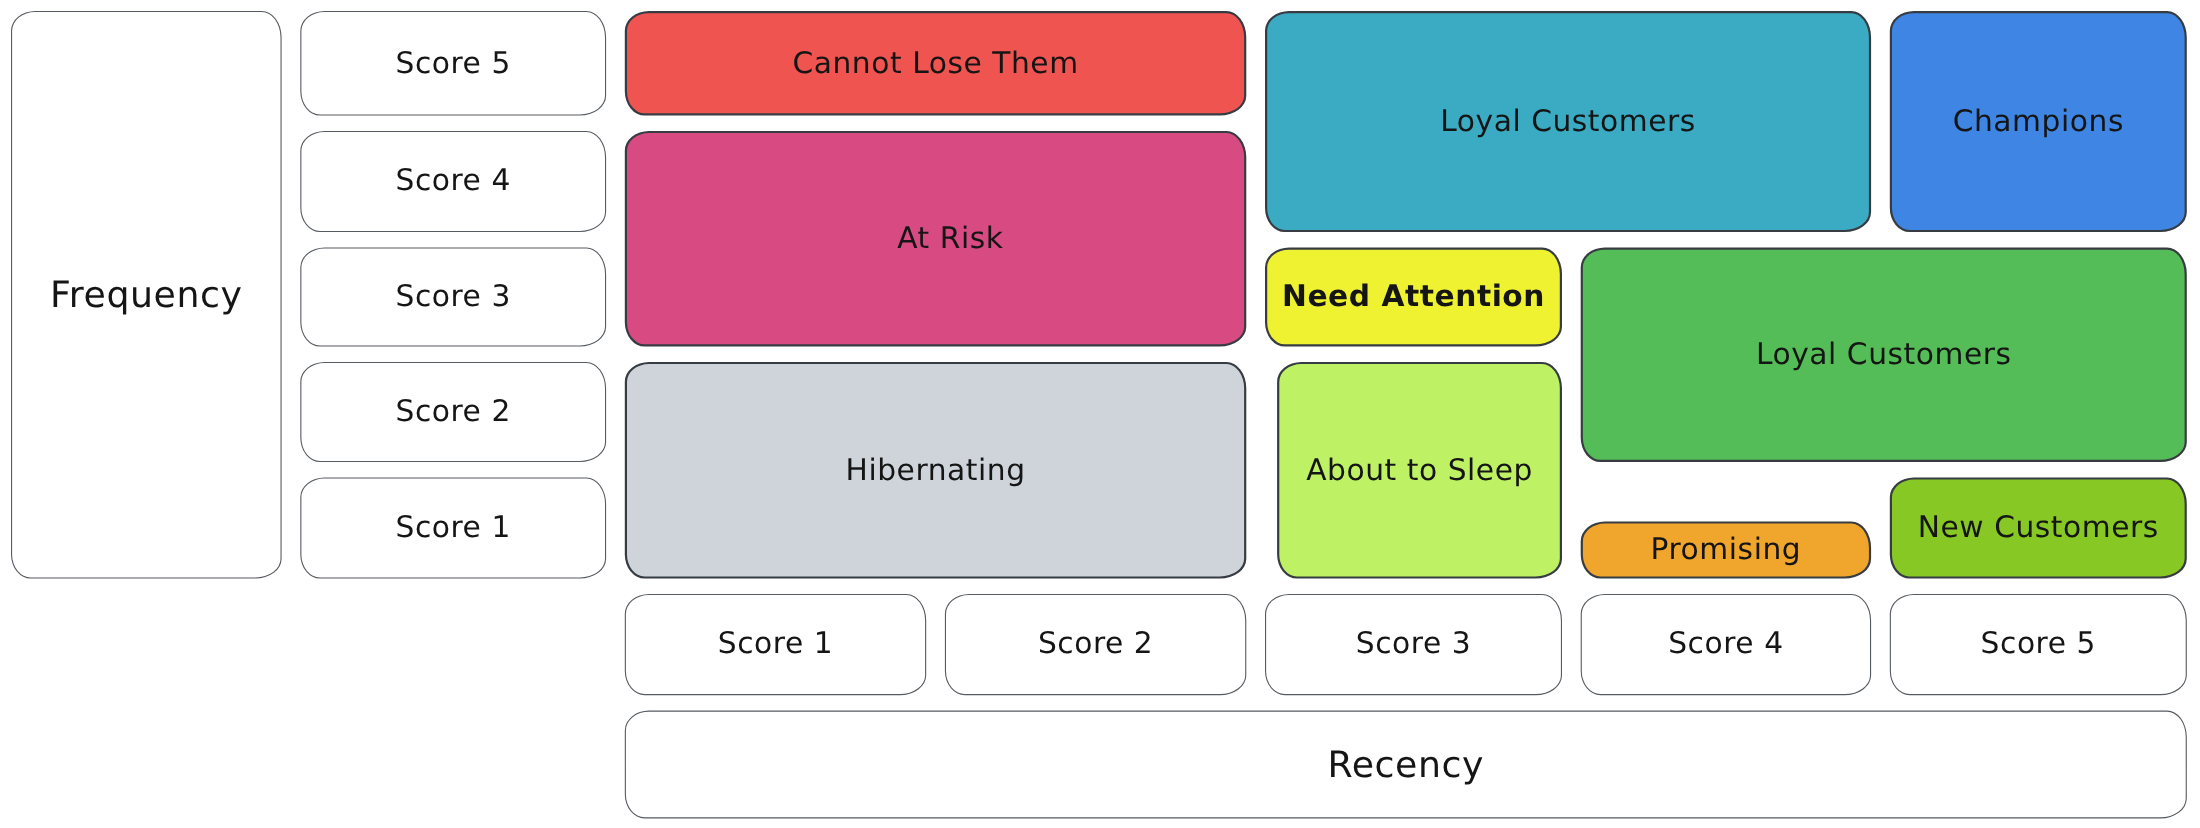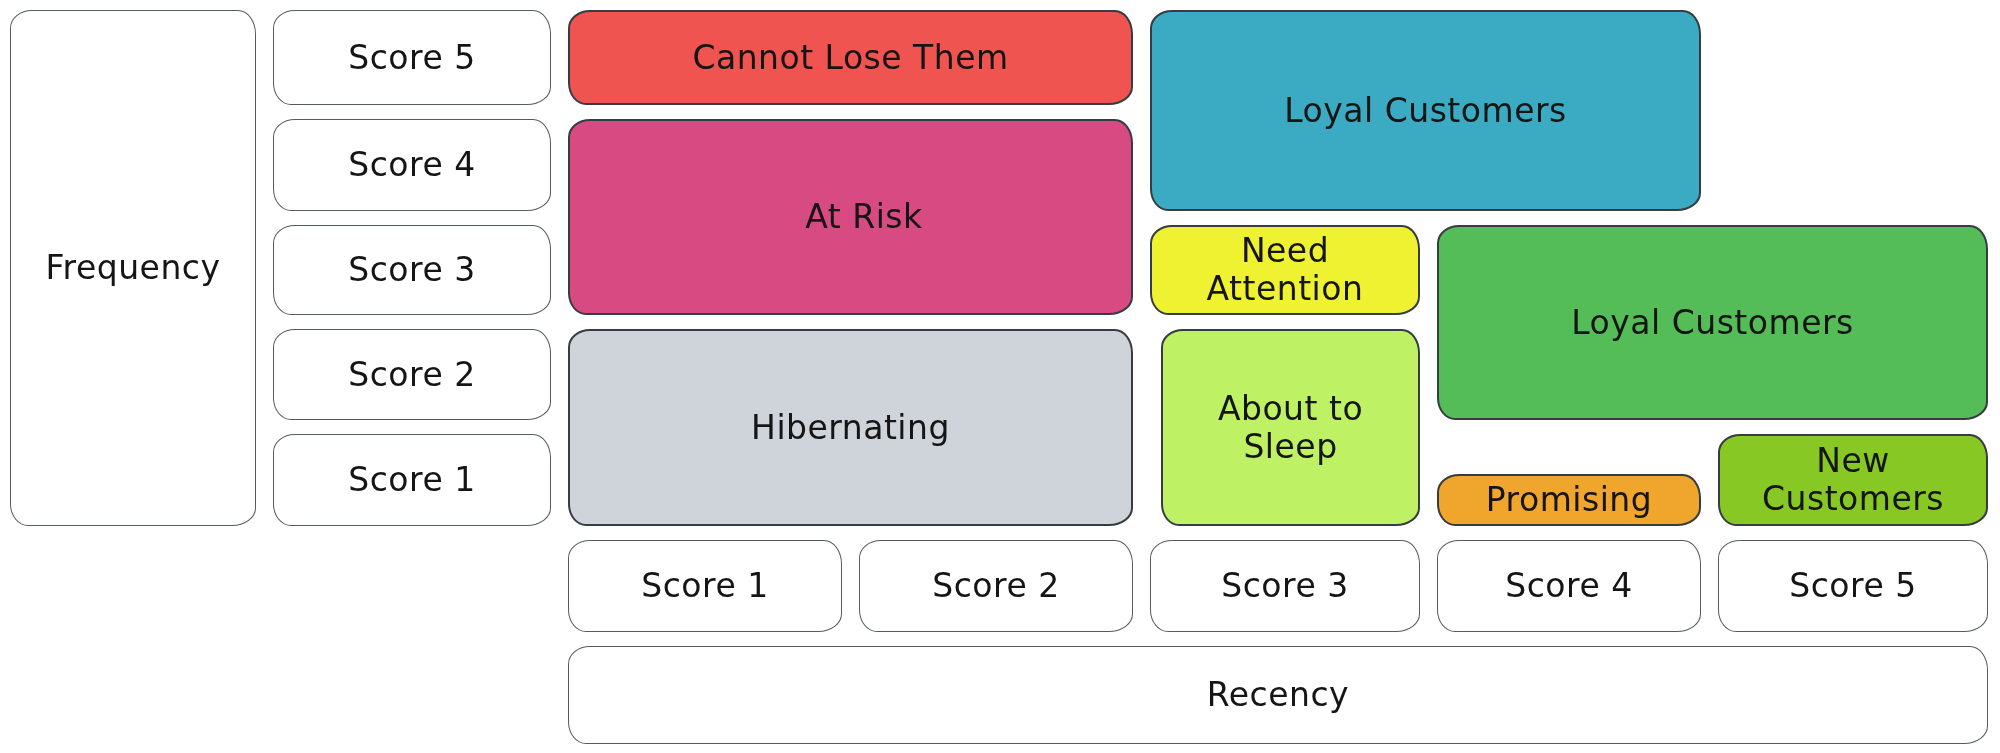--- a/index.html
+++ b/index.html
@@ -21,21 +21,21 @@
     font-family: "DejaVu Sans", "Liberation Sans", sans-serif;
     color: #151515;
     background: #ffffff;
   }
   .box {
     display: flex;
     align-items: center;
     justify-content: center;
     text-align: center;
     box-sizing: border-box;
-    font-size: 33px;
+    font-size: 27px;
     letter-spacing: 0.5px;
     line-height: 1.15;
     border: 2px solid #373c42;
     border-radius: 22px 18px 24px 18px / 18px 24px 18px 22px;
     padding: 4px 10px;
     overflow: hidden;
   }
   .plain {
     background: #ffffff;
     border: 1.6px solid #565b61;
@@ -49,21 +49,21 @@
   .fscore3      { grid-area: 3 / 2 / 4 / 3; }
   .fscore2      { grid-area: 4 / 2 / 5 / 3; }
   .fscore1      { grid-area: 5 / 2 / 6 / 3; }
 
   .cannot       { grid-area: 1 / 3 / 2 / 5; }
   .atrisk       { grid-area: 2 / 3 / 4 / 5; }
   .hibernating  { grid-area: 4 / 3 / 6 / 5; }
 
   .loyal-teal   { grid-area: 1 / 5 / 3 / 7; }
   .champions    { grid-area: 1 / 7 / 3 / 8; }
-  .need-att     { grid-area: 3 / 5 / 4 / 6; }
+  .need-att     { grid-area: 3 / 5 / 4 / 6; font-weight: bold; }
   .loyal-green  { grid-area: 3 / 6 / 5 / 8; }
   .sleep        { grid-area: 4 / 5 / 6 / 6; }
   .promising    { grid-area: 5 / 6 / 6 / 7; margin-top: 40px; }
   .newcust      { grid-area: 5 / 7 / 6 / 8; }
 
   .rscore1      { grid-area: 6 / 3 / 7 / 4; }
   .rscore2      { grid-area: 6 / 4 / 7 / 5; }
   .rscore3      { grid-area: 6 / 5 / 7 / 6; }
   .rscore4      { grid-area: 6 / 6 / 7 / 7; }
   .rscore5      { grid-area: 6 / 7 / 7 / 8; }
@@ -78,20 +78,21 @@
   <div class="box plain fscore5">Score 5</div>
   <div class="box plain fscore4">Score 4</div>
   <div class="box plain fscore3">Score 3</div>
   <div class="box plain fscore2">Score 2</div>
   <div class="box plain fscore1">Score 1</div>
 
   <div class="box cannot" style="background-color: rgb(240, 84, 80);">Cannot Lose Them</div>
   <div class="box atrisk" style="background-color: rgb(216, 74, 130); padding-left: 37px;">At Risk</div>
   <div class="box hibernating" style="background-color: rgb(206, 212, 218);">Hibernating</div>
   <div class="box loyal-teal" style="background-color: rgb(58, 171, 194);">Loyal Customers</div>
+  <div class="box champions" style="background-color: rgb(62, 133, 228);">Champions</div>
   <div class="box need-att" style="background-color: rgb(238, 242, 49);">Need Attention</div>
   <div class="box loyal-green" style="background-color: rgb(84, 189, 87);">Loyal Customers</div>
   <div class="box sleep" style="background-color: #bef264; margin-left: 11px;">About to Sleep</div>
   <div class="box promising" style="background-color: rgb(240, 166, 44);">Promising</div>
   <div class="box newcust" style="background-color: rgb(135, 200, 37);">New Customers</div>
 
   <div class="box plain rscore1">Score 1</div>
   <div class="box plain rscore2">Score 2</div>
   <div class="box plain rscore3">Score 3</div>
   <div class="box plain rscore4">Score 4</div>

